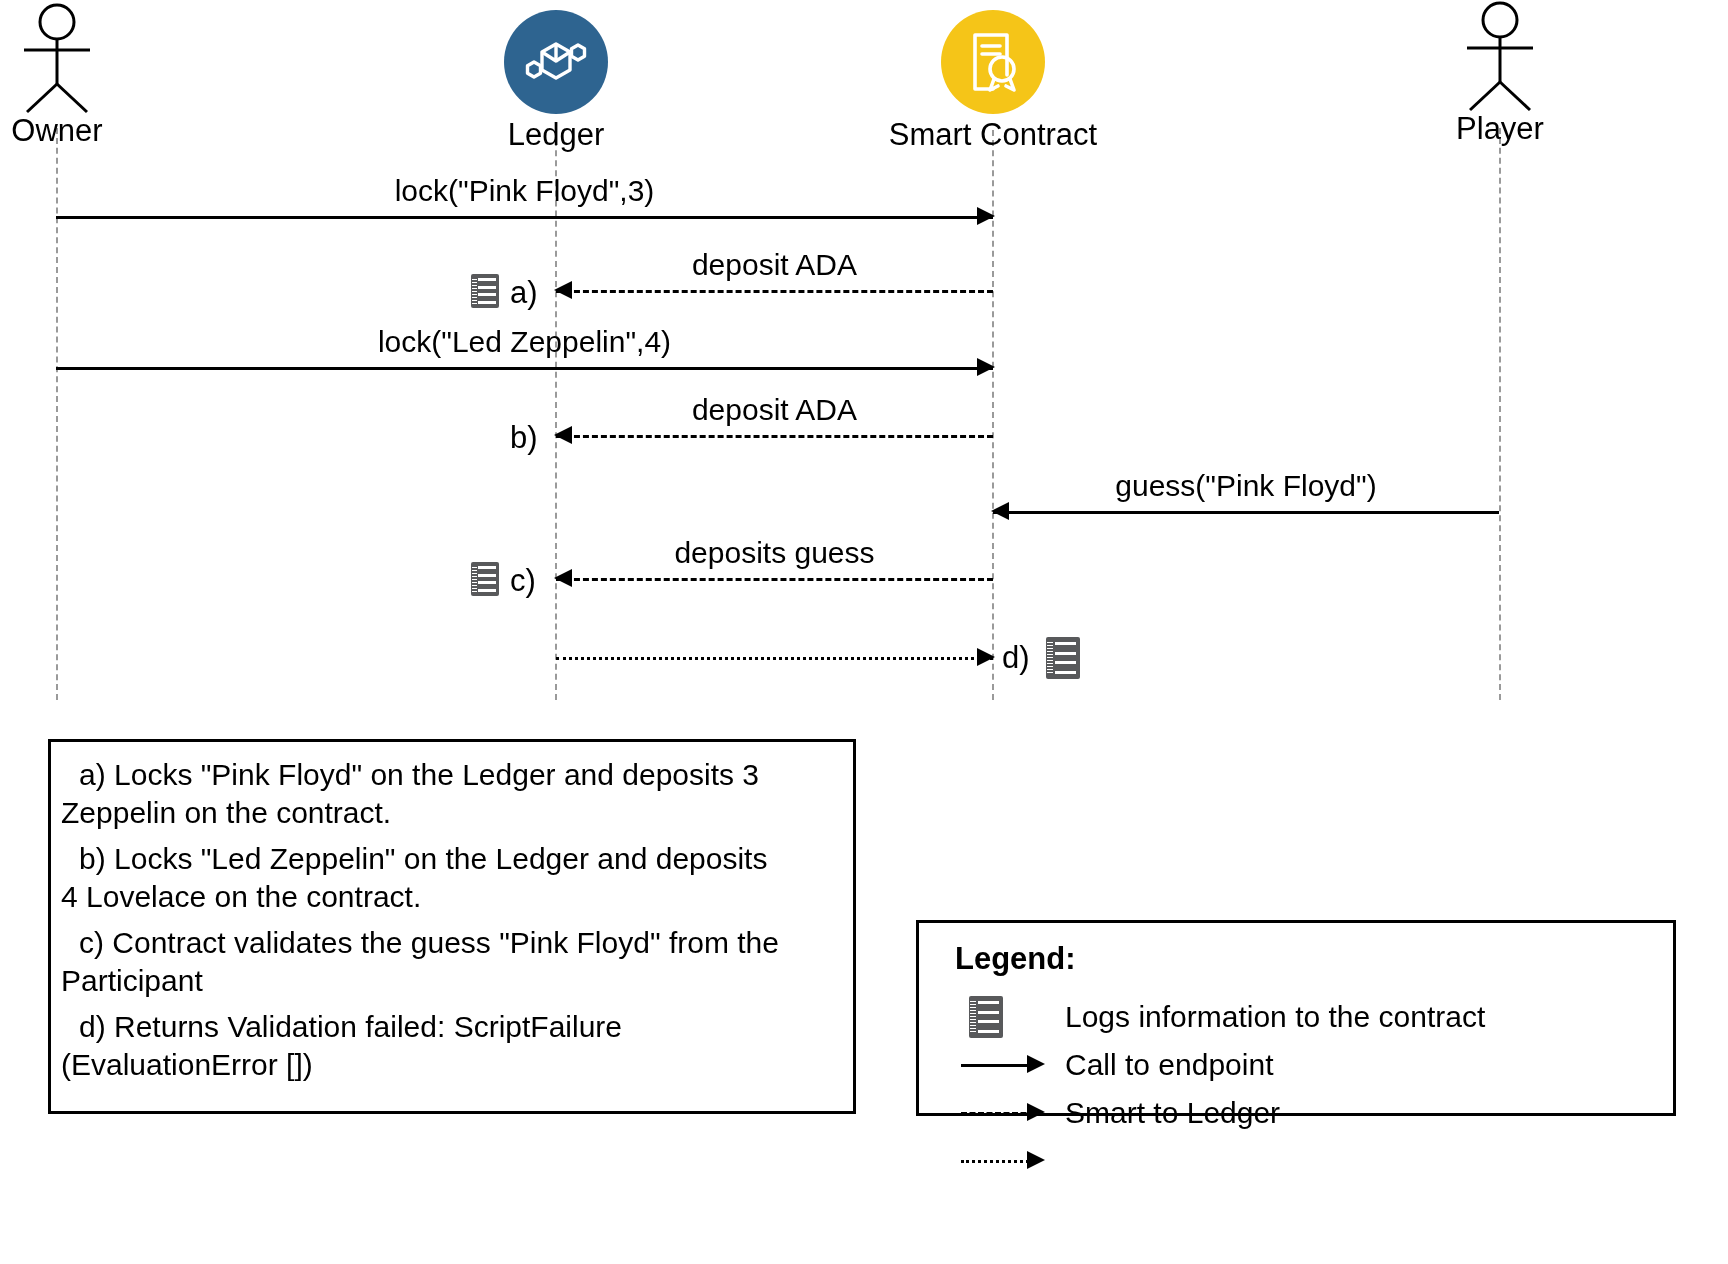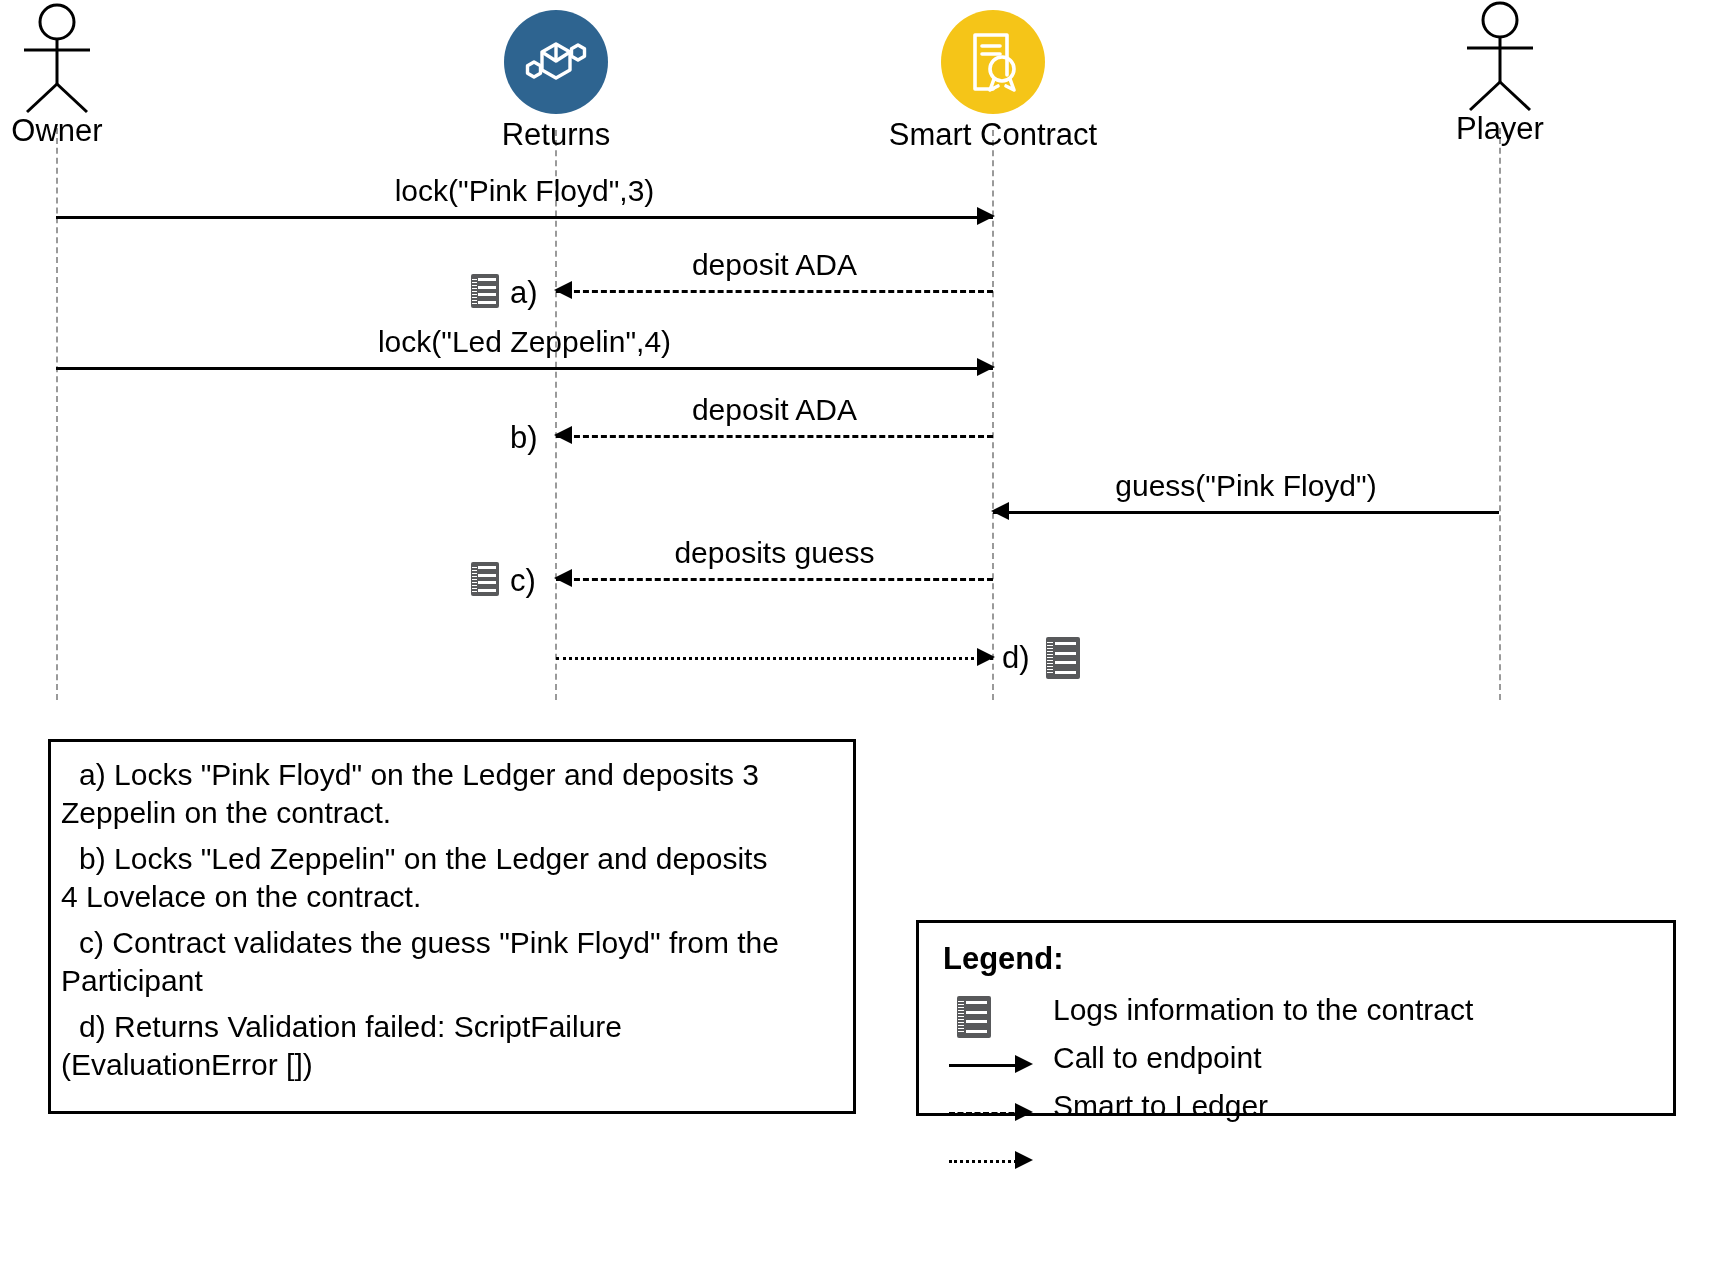--- a/index.html
+++ b/index.html
@@ -145,29 +145,30 @@
   .notes-box {
     padding: 14px 10px 10px 10px;
   }
   .note-line {
     font-size: 30px;
     line-height: 38px;
     text-indent: 18px;
   }
   .note-item { margin-bottom: 8px; }
 
-  .legend-box { padding: 18px 22px 14px 24px; }
+  .legend-box { padding: 18px 22px 14px 36px; }
   .legend-title {
     font-size: 31px;
     font-weight: bold;
     line-height: 36px;
     margin-bottom: 16px;
   }
   .legend-row {
     display: flex;
+    align-items: center;
     height: 48px;
   }
   .legend-key {
     width: 110px;
     position: relative;
     height: 48px;
     flex: 0 0 110px;
   }
   .legend-key .klog { left: 14px; top: 3px; }
   .legend-key .kline {
@@ -218,21 +219,21 @@
       <svg width="66" height="62" viewBox="0 0 66 62">
         <g fill="none" stroke="#ffffff" stroke-width="3.4" stroke-linejoin="round">
           <path d="M33 13 L47 21 L47 39 L33 47 L19 39 L19 21 Z"></path>
           <path d="M33 13 L33 30 L19 21"></path>
           <path d="M33 30 L47 21"></path>
           <path d="M55 14 l6.5 3.8 v7.4 L55 29 l-6.5-3.8 v-7.4 Z"></path>
           <path d="M11 31 l6.5 3.8 v7.4 L11 46 l-6.5-3.8 v-7.4 Z"></path>
         </g>
       </svg>
     </div>
-    <div class="head-label">Returns</div>
+    <div class="head-label">Ledger</div>
   </div>
 
   <div class="head" style="left:863px; top:10px;">
     <div class="icon-circle icon-sc">
       <svg width="64" height="66" viewBox="0 0 64 66">
         <g fill="none" stroke="#ffffff" stroke-width="3.6" stroke-linejoin="round" stroke-linecap="round">
           <path d="M14 6 h32 v40 M14 6 v54 h18"></path>
           <line x1="21" y1="17" x2="39" y2="17"></line>
           <line x1="21" y1="25" x2="39" y2="25"></line>
           <circle cx="41" cy="40" r="12"></circle>

